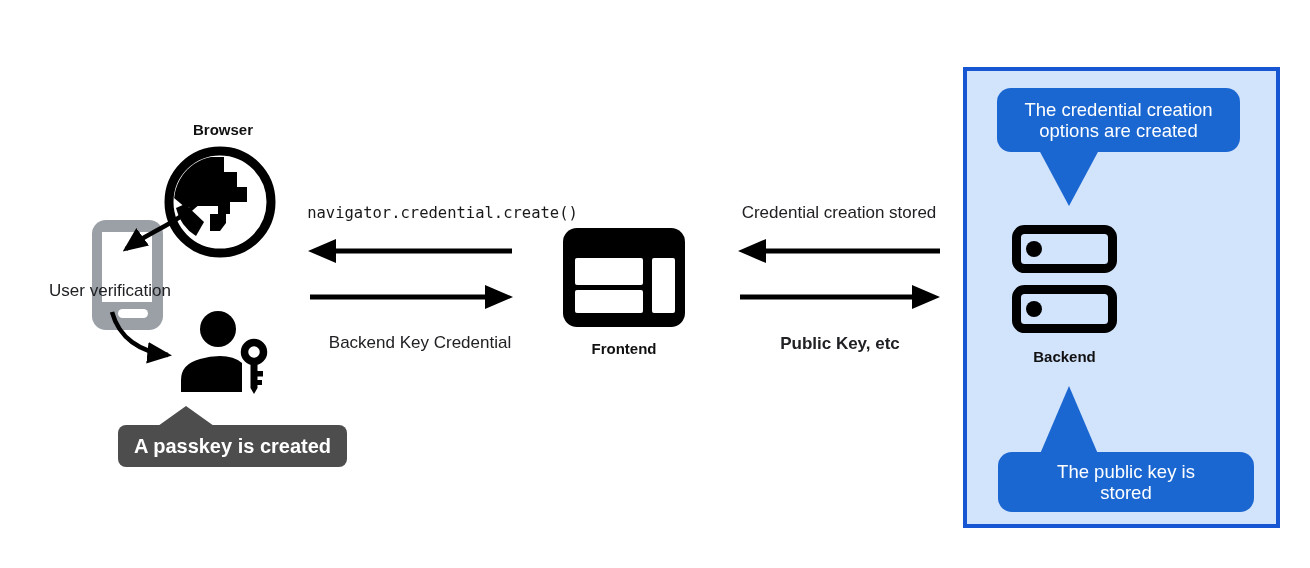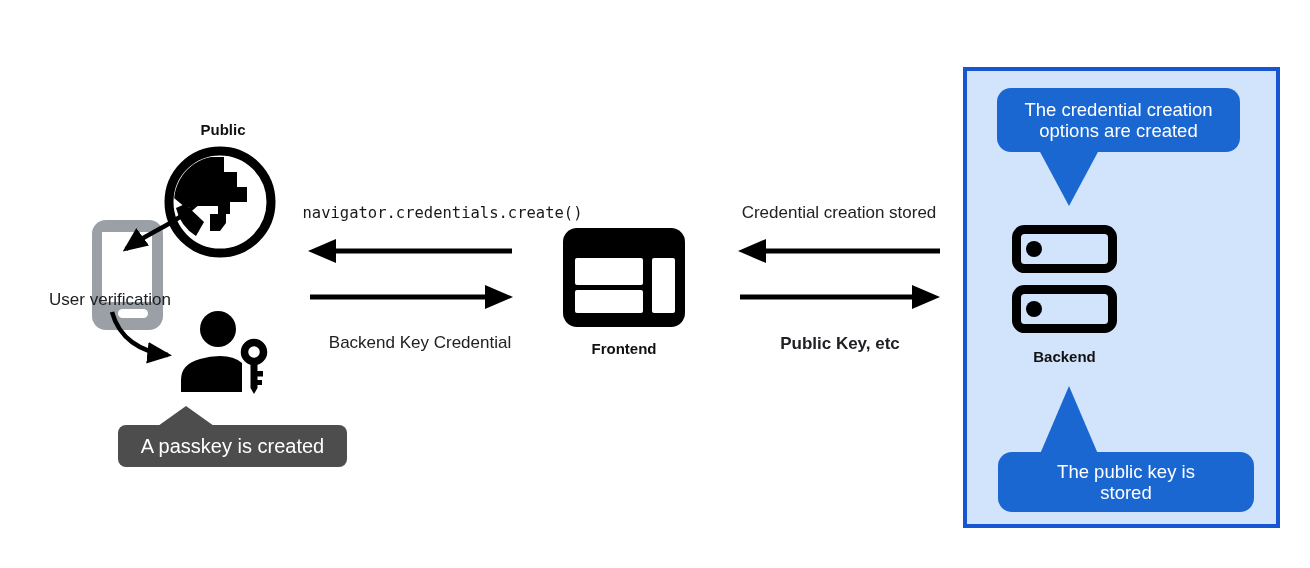--- a/index.html
+++ b/index.html
@@ -13,39 +13,39 @@
   }
   html,body{margin:0;padding:0;background:#fff;}
   .stage{position:relative;width:1310px;height:568px;background:#fff;overflow:hidden;
          font-family:"Liberation Sans",sans-serif;color:var(--text-dark);}
   .abs{position:absolute;}
   .lbl{font-size:17px;color:var(--text-dark);text-align:center;white-space:nowrap;}
   .lbl-bold{font-size:15px;font-weight:bold;color:#111;text-align:center;white-space:nowrap;}
   .code{font-family:"DejaVu Sans Mono","Liberation Mono",monospace;font-size:15.5px;color:#191919;
         text-align:center;white-space:nowrap;}
   .tooltip-box{background:var(--tooltip-gray);color:#fff;border-radius:8px;
-        font-size:20px;text-align:center;line-height:42px;}
+        font-size:20px;text-align:center;line-height:42px;font-weight:bold;}
   .tooltip-tail-up{background:var(--tooltip-gray);
         clip-path:polygon(50% 0,0 100%,100% 100%);}
   .panel{background:var(--box-bg-blue);border:4px solid var(--box-border-blue);box-sizing:border-box;}
   .callout{background:var(--callout-blue);color:#fff;border-radius:14px;font-size:18.5px;
         line-height:21px;text-align:center;display:flex;align-items:center;justify-content:center;}
   .callout-tail-down{background:var(--callout-blue);clip-path:polygon(0 0,100% 0,50% 100%);}
   .callout-tail-up{background:var(--callout-blue);clip-path:polygon(50% 0,0 100%,100% 100%);}
   .ct1{display:inline-block;max-width:215px;}
   .ct2{display:inline-block;max-width:175px;}
   svg .ink{fill:var(--icon-black);}
   svg .ink-stroke{stroke:var(--icon-black);fill:none;}
 </style>
 </head>
 <body>
 
 <div class="stage">
 
-  <div class="abs lbl-bold" style="left:163px;top:121px;width:120px;">Public</div>
+  <div class="abs lbl-bold" style="left:163px;top:121px;width:120px;">Browser</div>
 
   <svg class="abs" style="left:164px;top:146px;" width="112" height="112" viewBox="0 0 112 112">
     <defs>
         <clipPath id="globeClip">
           <circle cx="56" cy="56" r="46"></circle>
         </clipPath>
       </defs>
     <circle cx="56" cy="56" r="51" fill="#ffffff" style="stroke:var(--icon-black)" stroke-width="9"></circle>
     <g clip-path="url(#globeClip)">
       <path class="ink" style="fill:var(--icon-black)" d="M10,52 L10,34 Q22,16 42,11 L60,11 L60,26 L73,26 L73,41 L83,41 L83,56 L66,56 L66,68 L54,68 L54,60 L34,60 L22,62 Z"></path>
@@ -53,21 +53,21 @@
       <path class="ink" style="fill:var(--icon-black)" d="M12,62 a45,45 0 0 0 20,28 l8,-14 -19,-18 z"></path>
     </g>
   </svg>
 
   <svg class="abs" style="left:92px;top:220px;" width="71" height="110" viewBox="0 0 71 110">
     <rect x="0" y="0" width="71" height="110" rx="14" style="fill:var(--phone-gray)"></rect>
     <rect x="10" y="12" width="50" height="70" fill="#ffffff"></rect>
     <rect x="26" y="89" width="30" height="9" rx="4.5" fill="#ffffff"></rect>
   </svg>
 
-  <div class="abs lbl" style="left:30px;top:281px;width:160px;margin-top:9px;">User verification</div>
+  <div class="abs lbl" style="left:30px;top:281px;width:160px;">User verification</div>
 
   <svg class="abs" style="left:90px;top:178px;" width="200" height="195" viewBox="0 0 200 195">
     <defs>
       <marker id="ah" markerWidth="5.5" markerHeight="4.8" refX="4.6" refY="2.4" orient="auto">
         <path d="M0,0 L5.5,2.4 L0,4.8 Z" style="fill:var(--icon-black)"></path>
       </marker>
     </defs>
     <path d="M117,14 C97,42 62,52 36,71" class="ink-stroke" style="stroke:var(--icon-black)" stroke-width="4.5" marker-end="url(#ah)"></path>
     <path d="M22,134 C29,160 50,174 78,177" class="ink-stroke" style="stroke:var(--icon-black)" stroke-width="4.5" marker-end="url(#ah)"></path>
   </svg>
@@ -78,21 +78,21 @@
     <circle cx="76" cy="52" r="9.5" style="stroke:var(--icon-black)" fill="#ffffff" stroke-width="7.5"></circle>
     <rect x="72.5" y="61" width="7" height="27" style="fill:var(--icon-black)"></rect>
     <rect x="79" y="71" width="6" height="5.5" style="fill:var(--icon-black)"></rect>
     <rect x="79" y="80" width="5" height="5" style="fill:var(--icon-black)"></rect>
     <polygon points="72.5,88 79.5,88 76,94" style="fill:var(--icon-black)"></polygon>
   </svg>
 
   <div class="abs tooltip-tail-up" style="left:158px;top:406px;width:56px;height:20px;"></div>
   <div class="abs tooltip-box" style="left:118px;top:425px;width:229px;height:42px;">A passkey is created</div>
 
-  <div class="abs code" style="left:290px;top:204px;width:305px;">navigator.credentials.create()</div>
+  <div class="abs code" style="left:290px;top:204px;width:305px;">navigator.credential.create()</div>
 
   <svg class="abs" style="left:300px;top:236px;" width="220" height="78" viewBox="0 0 220 78">
     <line x1="34" y1="15" x2="212" y2="15" style="stroke:var(--icon-black)" stroke-width="5"></line>
     <polygon points="8,15 36,3 36,27" style="fill:var(--icon-black)"></polygon>
     <line x1="10" y1="61" x2="186" y2="61" style="stroke:var(--icon-black)" stroke-width="5"></line>
     <polygon points="213,61 185,49 185,73" style="fill:var(--icon-black)"></polygon>
   </svg>
 
   <div class="abs lbl" style="left:320px;top:333px;width:200px;">Backend Key Credential</div>
 

